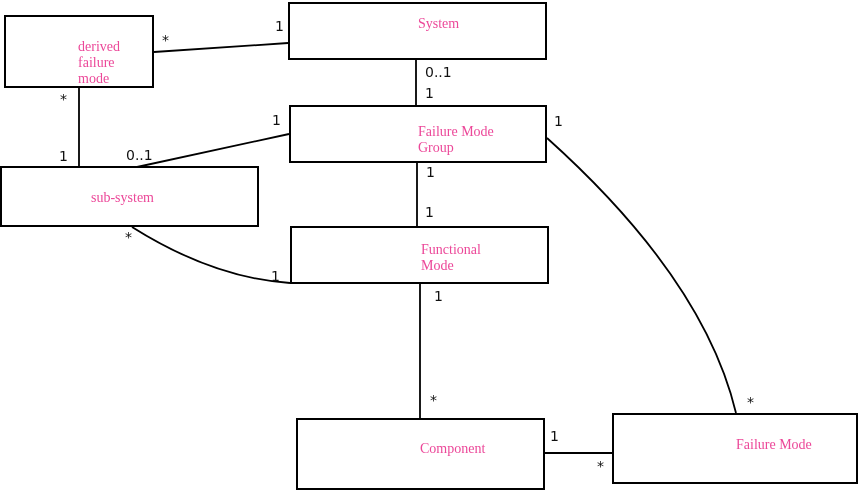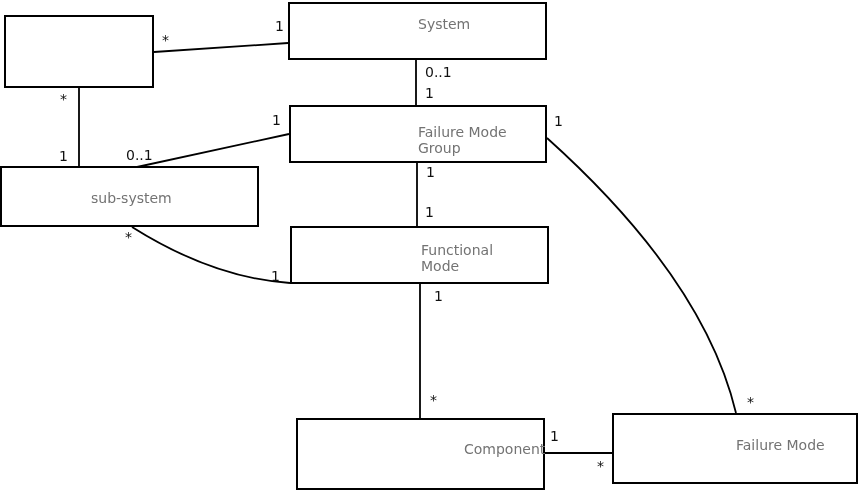--- a/index.html
+++ b/index.html
@@ -35,21 +35,22 @@
     border: 2px solid #000000;
     background: #ffffff;
     z-index: 2;
   }
   .entity-label {
     position: absolute;
     z-index: 3;
     font-size: 14px;
     line-height: 16px;
     white-space: pre-line;
-    color: #737373;
+    color: #ec4899;
+    font-family: Liberation Serif, serif;
   }
   .mult {
     position: absolute;
     z-index: 3;
     font-size: 14px;
     line-height: 15px;
     white-space: nowrap;
     color: #111111;
   }
 </style>
@@ -71,27 +72,30 @@
   </svg>
 
   <div class="entity-box" style="left:4px; top:15px; width:150px; height:73px;"></div>
   <div class="entity-box" style="left:288px; top:2px; width:259px; height:58px;"></div>
   <div class="entity-box" style="left:289px; top:105px; width:258px; height:58px;"></div>
   <div class="entity-box" style="left:0px; top:166px; width:259px; height:61px;"></div>
   <div class="entity-box" style="left:290px; top:226px; width:259px; height:58px;"></div>
   <div class="entity-box" style="left:296px; top:418px; width:249px; height:72px;"></div>
   <div class="entity-box" style="left:612px; top:413px; width:246px; height:71px;"></div>
 
+  <span class="entity-label" style="left:78px; top:39px;">derived
+failure
+mode</span>
   <span class="entity-label" style="left:418px; top:16px;">System</span>
   <span class="entity-label" style="left:418px; top:124px;">Failure Mode
 Group</span>
   <span class="entity-label" style="left:91px; top:190px;">sub-system</span>
   <span class="entity-label" style="left:421px; top:242px;">Functional
 Mode</span>
-  <span class="entity-label" style="left:420px; top:441px;margin-left:44px;">Component</span>
+  <span class="entity-label" style="left:420px; top:441px;">Component</span>
   <span class="entity-label" style="left:736px; top:437px;">Failure Mode</span>
 
   <span class="mult" style="left:162px; top:33px;">*</span>
   <span class="mult" style="left:275px; top:19px;">1</span>
   <span class="mult" style="left:425px; top:65px;">0..1</span>
   <span class="mult" style="left:425px; top:86px;">1</span>
   <span class="mult" style="left:60px; top:92px;">*</span>
   <span class="mult" style="left:59px; top:149px;">1</span>
   <span class="mult" style="left:126px; top:148px;">0..1</span>
   <span class="mult" style="left:272px; top:113px;">1</span>

